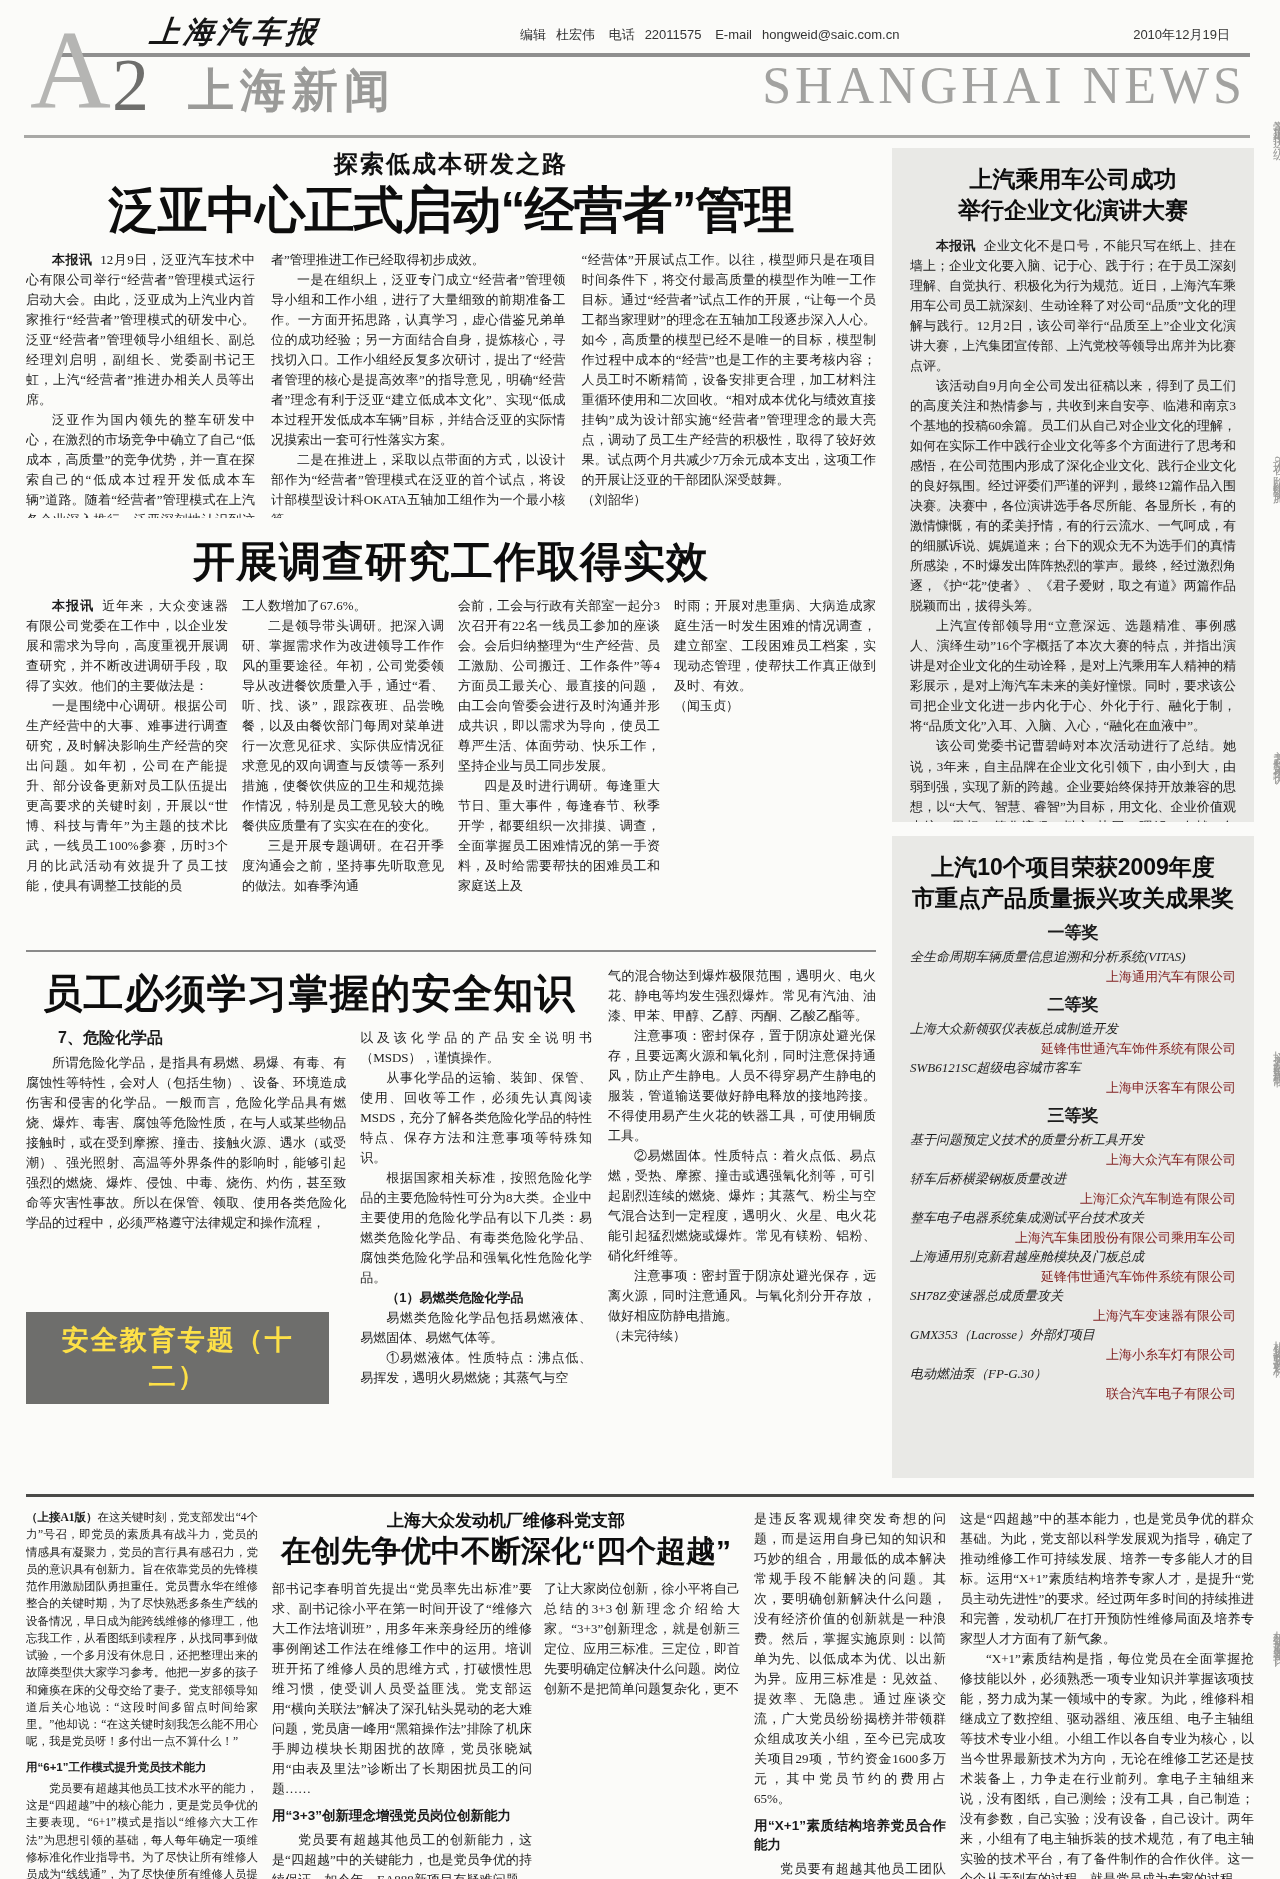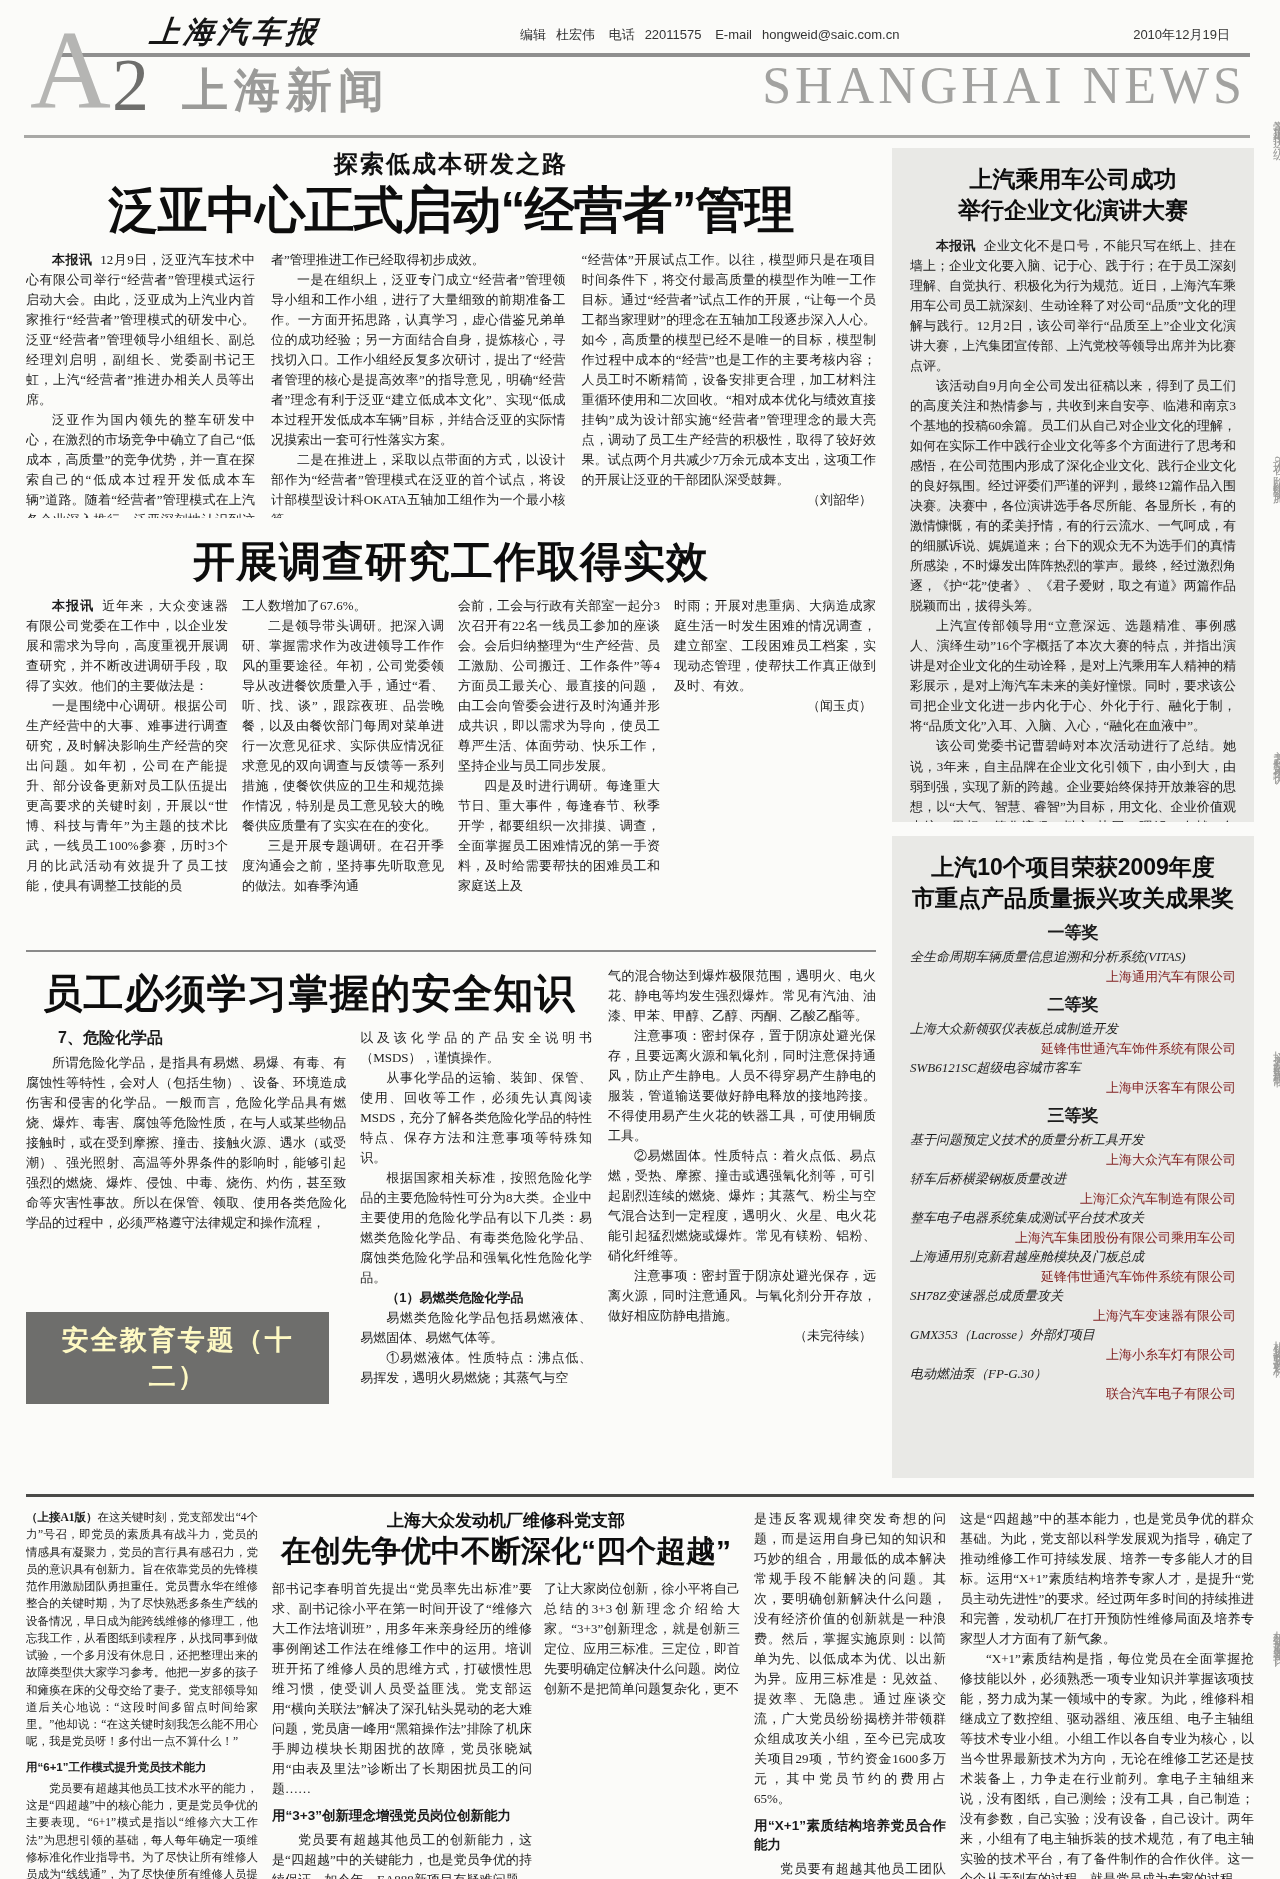--- a/index.html
+++ b/index.html
@@ -8,28 +8,28 @@
   
   .mast{position:relative;height:128px;padding:10px 24px 0 24px;}
   .logo{position:absolute;left:150px;top:12px;font-size:30px;font-weight:bold;font-style:italic;
         letter-spacing:4px;color:#161616;font-family:"DejaVu Serif",serif;transform:skewX(-6deg);}
   .edline{position:absolute;left:520px;top:26px;font-size:13px;color:#333;font-family:"Liberation Sans",sans-serif;white-space:nowrap;}
   .edline span{margin-right:10px;}
   .mdate{position:absolute;right:50px;top:26px;font-size:13px;color:#333;font-family:"Liberation Sans",sans-serif;}
   .mrule1{position:absolute;left:60px;right:30px;top:53px;height:4px;background:#8f8f8f;}
   .bigA{position:absolute;left:30px;top:14px;font-size:112px;line-height:1;color:#b5b5b3;font-family:"Liberation Serif",serif;}
   .big2{position:absolute;left:112px;top:48px;font-size:74px;line-height:1;color:#6e6e6c;font-family:"Liberation Serif",serif;}
-  .secCN{position:absolute;left:182px;top:60px;font-size:46px;font-weight:bold;color:#9a9a98;
+  .secCN{position:absolute;left:188px;top:60px;font-size:46px;font-weight:bold;color:#9a9a98;
          font-family:"Liberation Sans","DejaVu Sans",sans-serif;letter-spacing:6px;}
   .secEN{position:absolute;right:34px;top:56px;font-size:52px;color:#a2a2a0;font-family:"Liberation Serif",serif;letter-spacing:4px;}
   .mrule2{position:absolute;left:24px;right:30px;bottom:0;height:3px;background:#a8a8a6;}
   
   p{margin:0;font-size:13px;line-height:1.54;text-align:justify;text-indent:2em;}
   p.cont{text-indent:0;}
-  p.by{text-align:right;text-indent:0;padding-right:4px;}
+  p.by{text-indent:0;padding-right:4px;}
   .wire{font-family:"Liberation Sans",sans-serif;font-weight:bold;margin-right:.6em;}
   .b{font-weight:bold;font-family:"Liberation Sans",sans-serif;}
   .kicker{font-family:"Liberation Sans","DejaVu Sans",sans-serif;font-weight:bold;text-align:center;color:#111;}
   .headline{font-family:"Liberation Sans","DejaVu Sans",sans-serif;font-weight:bold;text-align:center;color:#0d0d0d;line-height:1.15;}
   
   .content{display:flex;gap:16px;padding:10px 26px 0 26px;}
   .main{flex:1;min-width:0;}
   .side{width:362px;flex:none;}
   
   .a1 .kicker{font-size:24px;letter-spacing:2px;}
@@ -42,21 +42,21 @@
   .a2 .headline{font-size:42px;margin:2px 0 10px 0;letter-spacing:1px;}
   .a2-body{display:flex;gap:14px;height:330px;overflow:hidden;}
   .a2-body > div{flex:1;min-width:0;}
   
   .saf{margin-top:24px;border-top:2px solid #8a8a8a;padding-top:14px;display:flex;gap:16px;height:438px;overflow:hidden;}
   .saf-left{flex:1;min-width:0;display:flex;flex-direction:column;justify-content:space-between;}
   .saf-left .headline{font-size:40px;margin:4px 0 12px 0;letter-spacing:1px;}
   .saf-cols{display:flex;gap:14px;flex:1;overflow:hidden;}
   .saf-cols .sc1{width:58%;display:flex;flex-direction:column;}
   .saf-cols .sc2{width:42%;}
-  .banner{margin-top:auto;background:#6e6e6c;color:#fef9c3;font-family:"Liberation Sans",sans-serif;
+  .banner{margin-top:auto;background:#6e6e6c;color:#fde047;font-family:"Liberation Sans",sans-serif;
           font-weight:bold;font-size:27px;letter-spacing:2px;padding:10px 14px;text-align:center;width:86%;}
   .saf-right{width:268px;flex:none;overflow:hidden;}
   .saf h3{margin:0 0 4px 0;font-size:16px;font-family:"Liberation Sans",sans-serif;text-indent:2em;}
   
   .box{background:#e9e9e6;padding:16px 18px;}
   .box .bh{font-family:"Liberation Sans",sans-serif;font-weight:bold;font-size:23px;text-align:center;line-height:1.35;color:#0d0d0d;}
   .speech{height:642px;overflow:hidden;}
   .speech .bh{margin-bottom:10px;}
   .awards{margin-top:14px;height:610px;overflow:hidden;}
   .awards .bh{margin-bottom:6px;}

